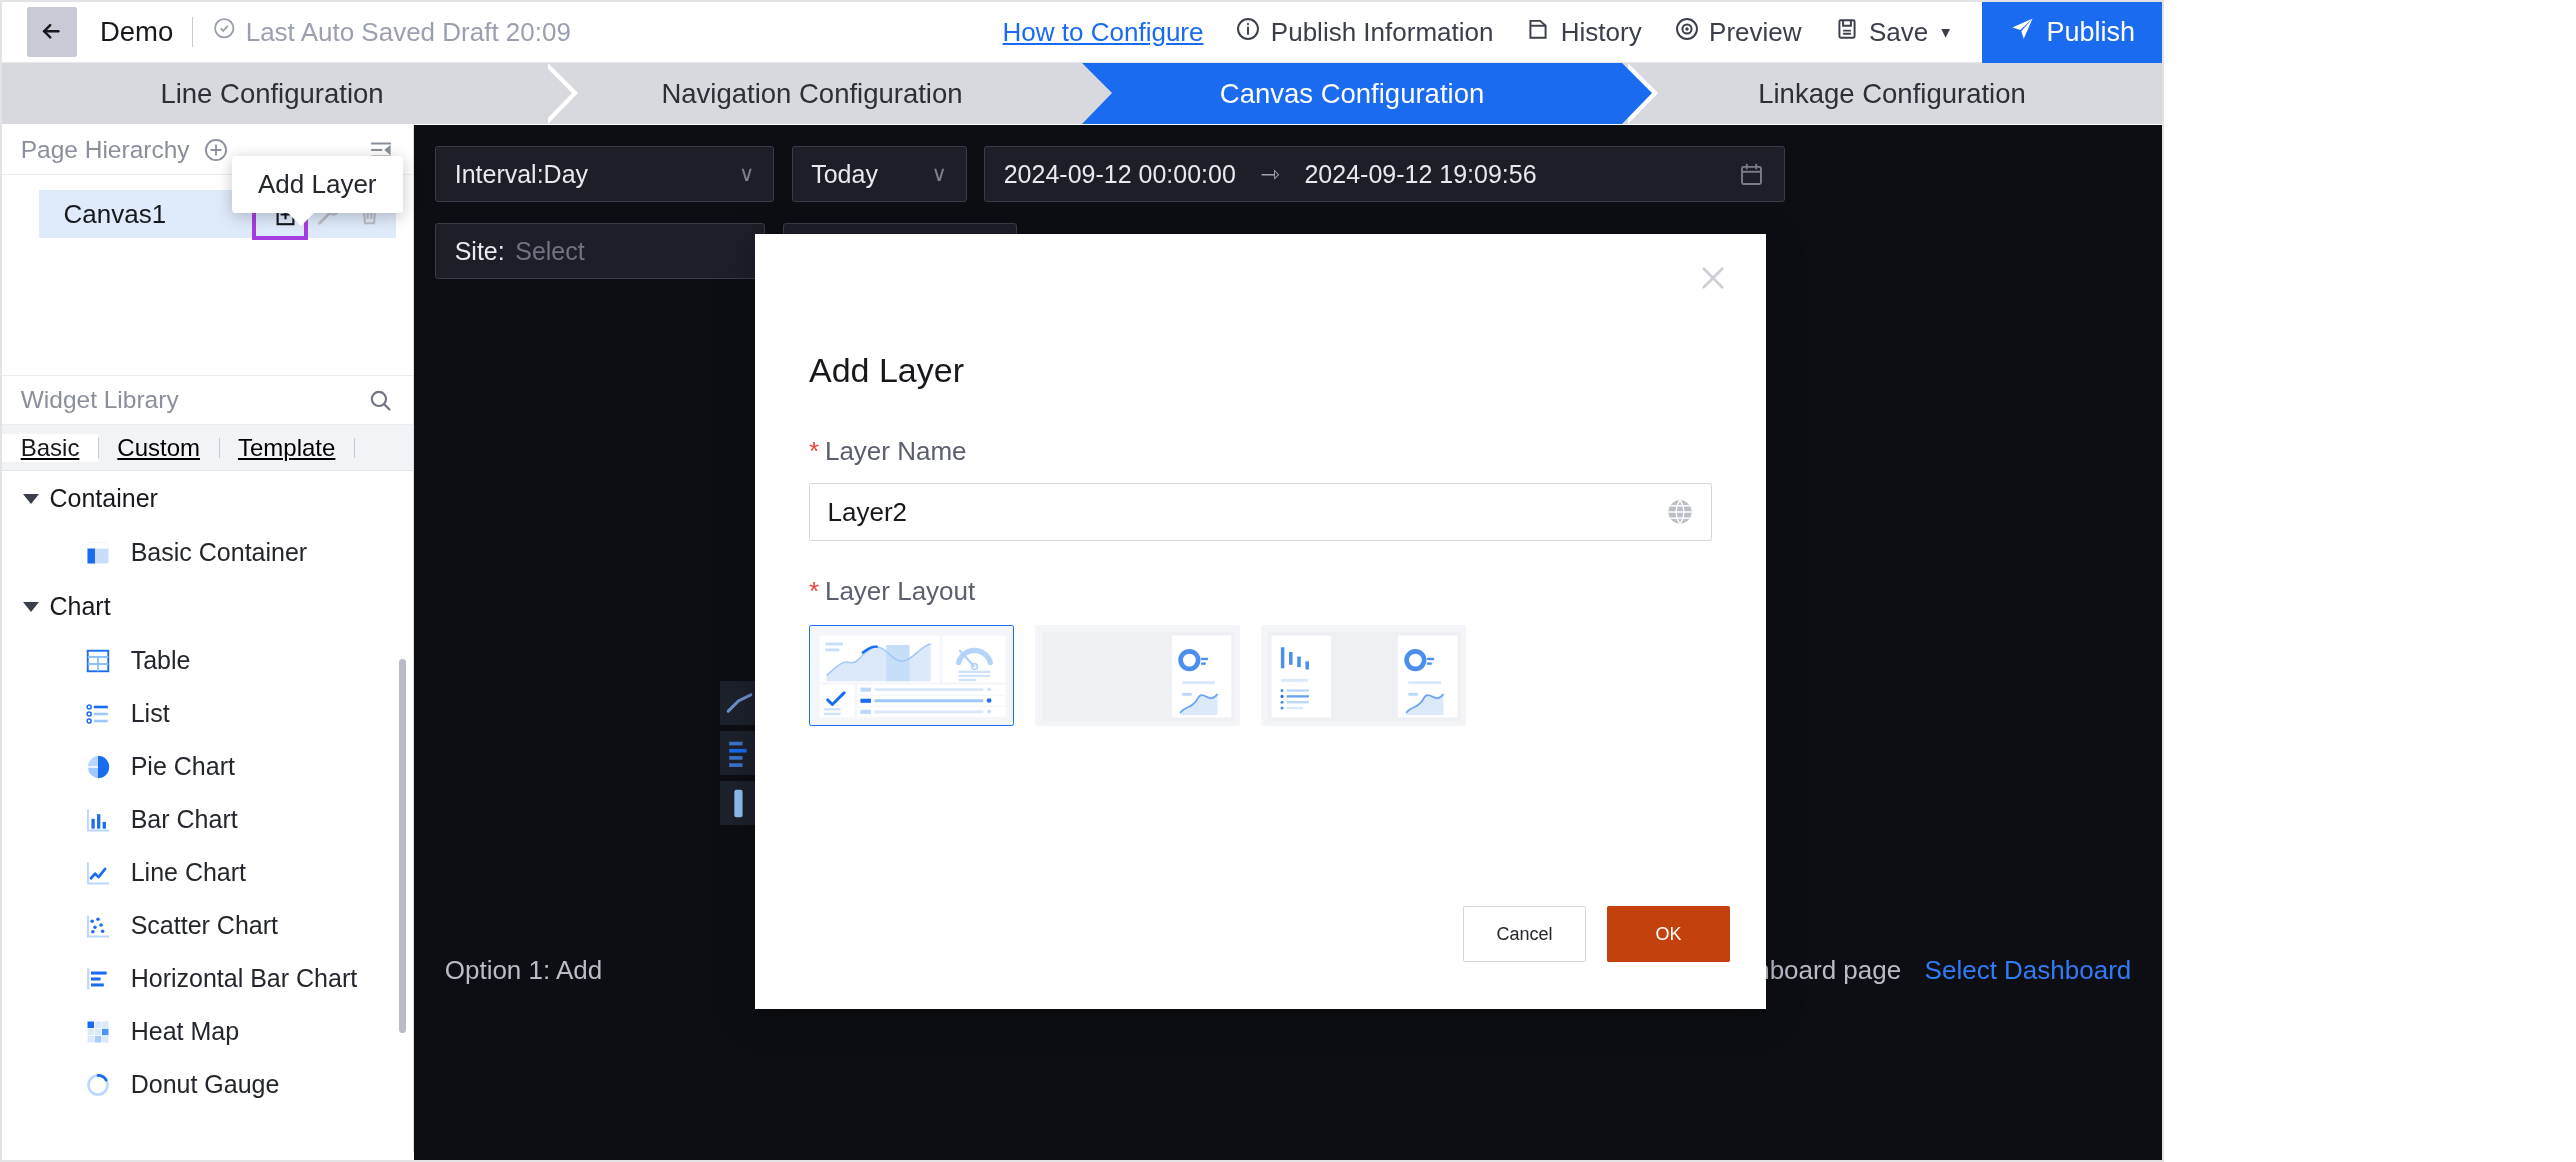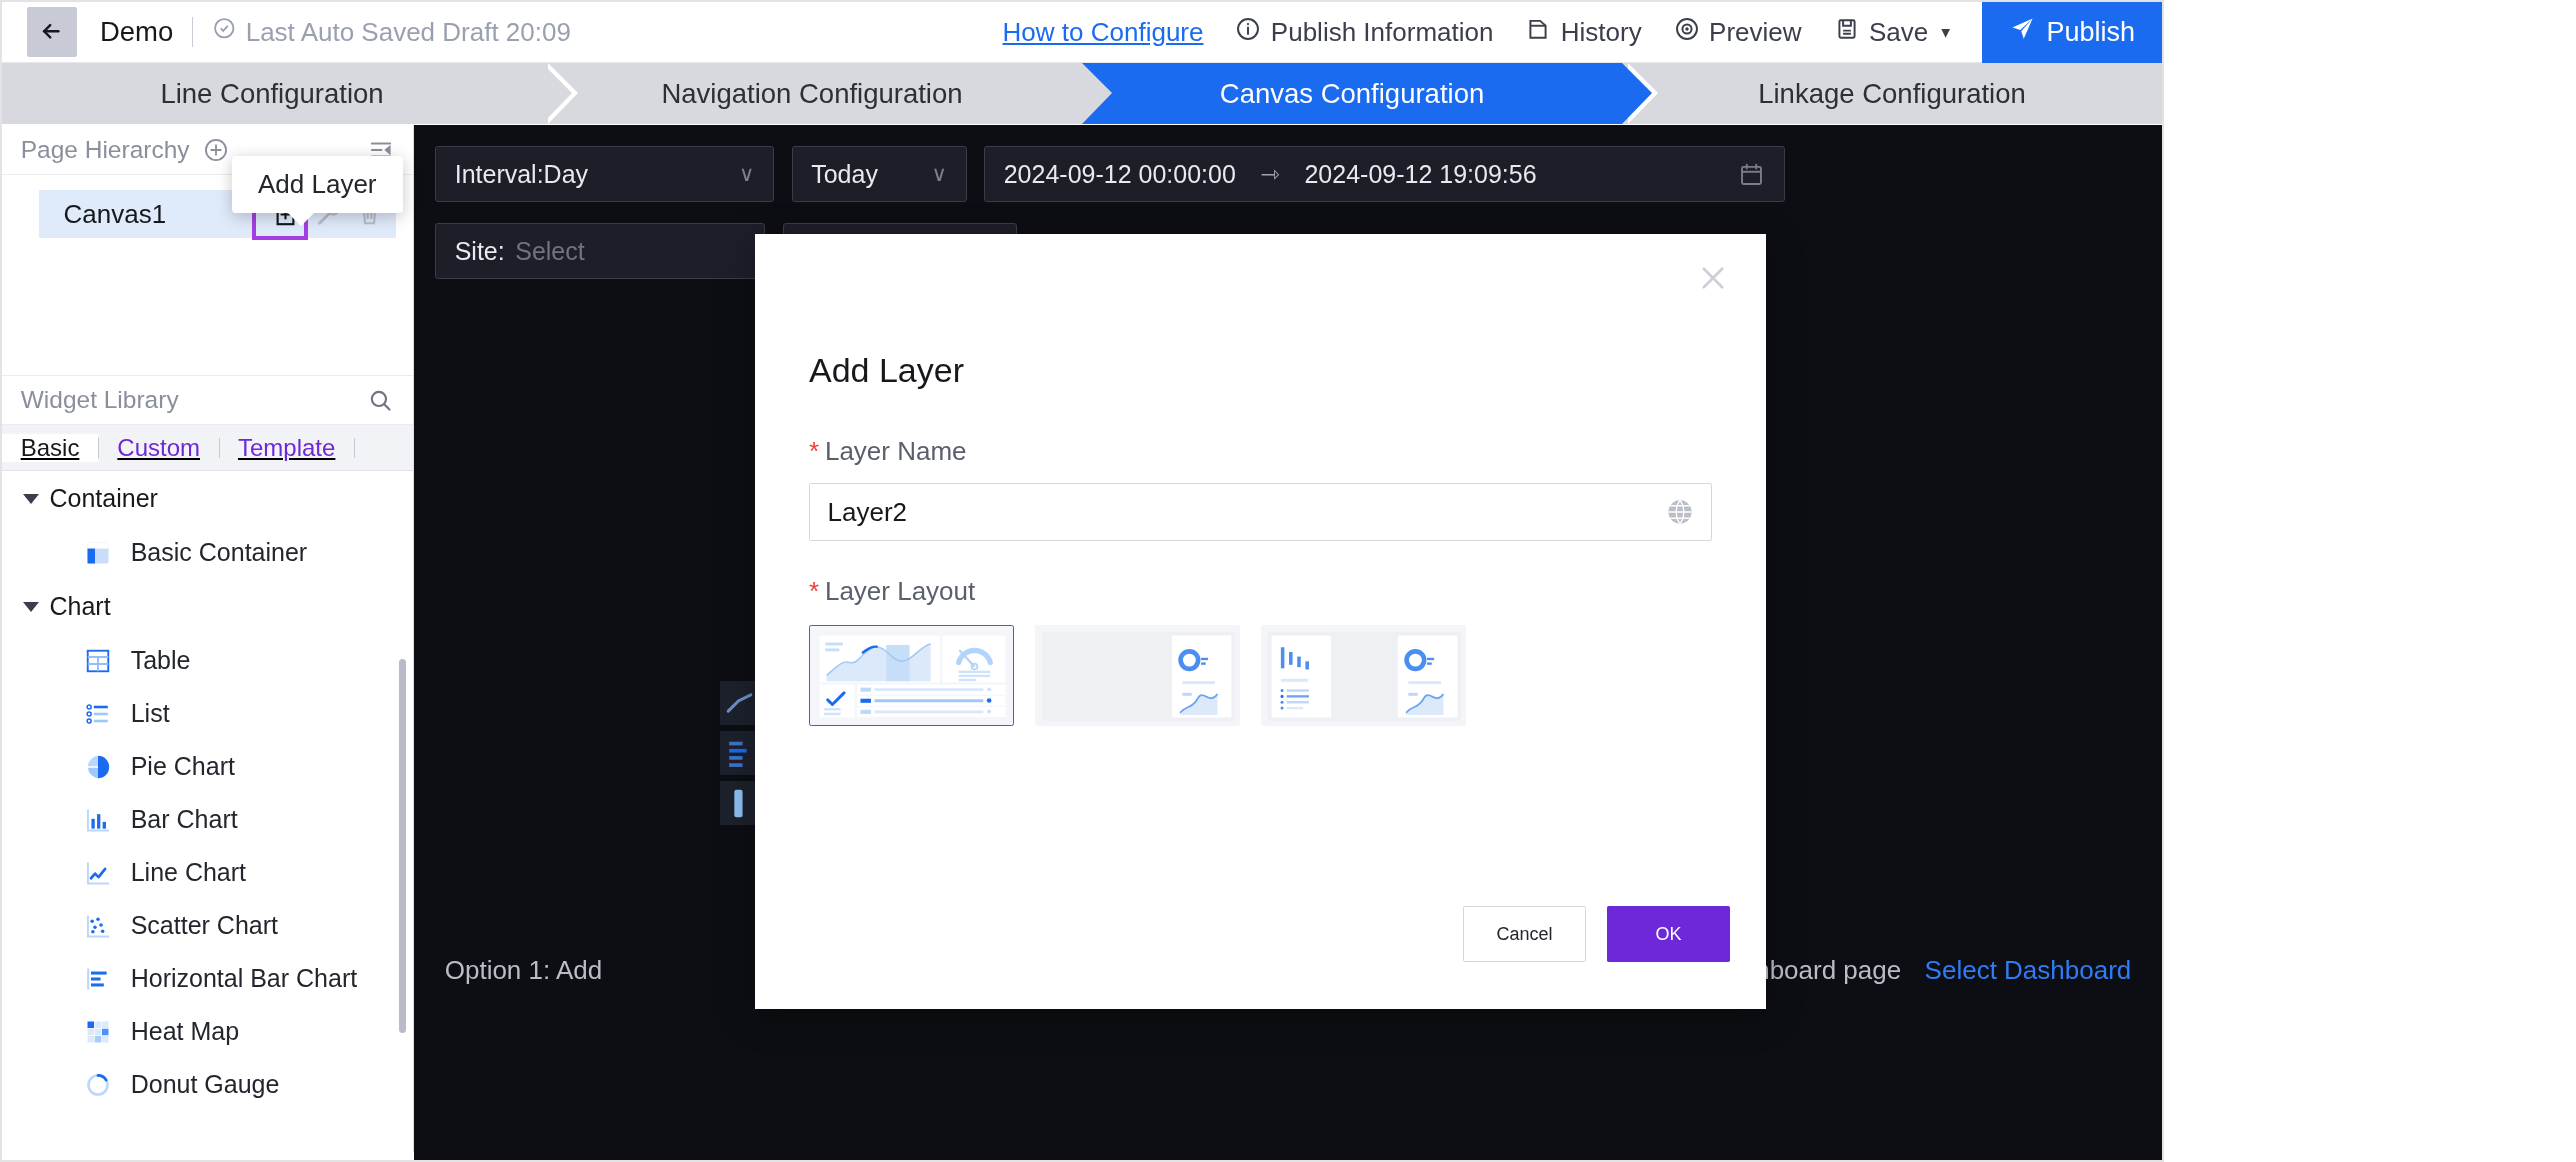--- a/index.html
+++ b/index.html
@@ -149,21 +149,21 @@
   .wl-search { margin-left: auto; width: 27px; height: 27px; cursor: pointer;}
 
   .wl-tabs {
     position: absolute; top: 300px; left: 0; right: 0; height: 46px;
     display: flex; align-items: center; background: #f2f3f6;
     border-bottom: 0.6px solid #e2e3e8;
     text-decoration: underline;
   }
   .wl-tab {
     display: flex; align-items: center; padding: 0 18.7px;
-    font-size: 24px; color: #6d28d9; cursor: pointer;
+    font-size: 24px; color: #000000; cursor: pointer;
   }
   .wl-tab.active { background: #ffffff; color: #16181c; }
   .wl-tabdiv { align-self: center; width: 0.6px; height: 20px; background: #c8cad2; }
 
   .wl-body {
     position: absolute; top: 346px; left: 0; right: 0; bottom: 0;
     overflow: hidden;
   }
   .wl-group {
     display: flex; align-items: center; gap: 10.5px;
@@ -283,21 +283,21 @@
   .modal-footer {
     position: absolute; right: 36px; bottom: 47px;
     display: flex; gap: 21px; align-items: center;
   }
   .btn {
     height: 56px; min-width: 123px; padding: 0 23.4px;
     display: flex; align-items: center; justify-content: center;
     font-size: 18px; cursor: pointer; border-radius: 1.8px;
   }
   .btn-cancel { background: #fff; border: 0.6px solid #d4d6dd; color: #23262d; }
-  .btn-ok { background: #6d28d9; color: #fff; }
+  .btn-ok { background: #c2410c; color: #fff; }
 </style>
 </head>
 <body>
 
 <div class="app">
 
   <div class="topbar">
     <div class="back-btn">
       <span>
         <svg viewBox="0 0 24 24" fill="none" stroke="#16181c" stroke-width="2.4" stroke-linecap="round" stroke-linejoin="round">

